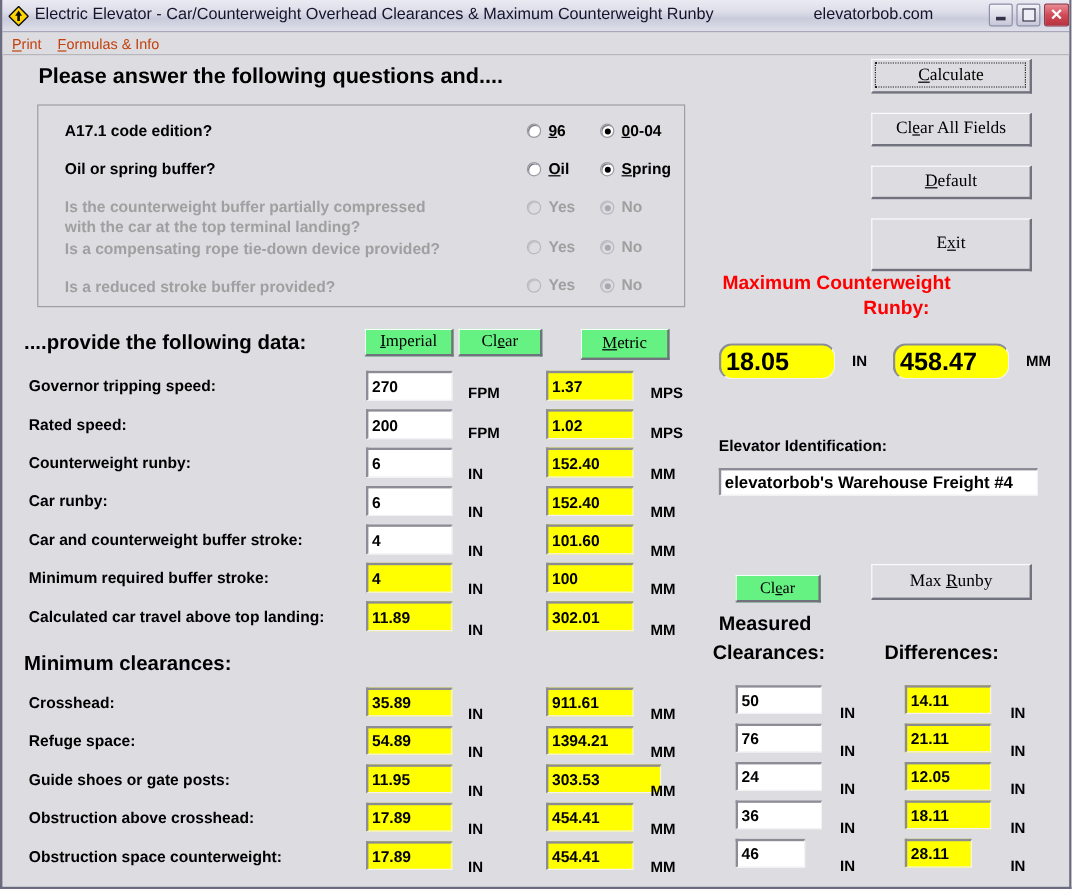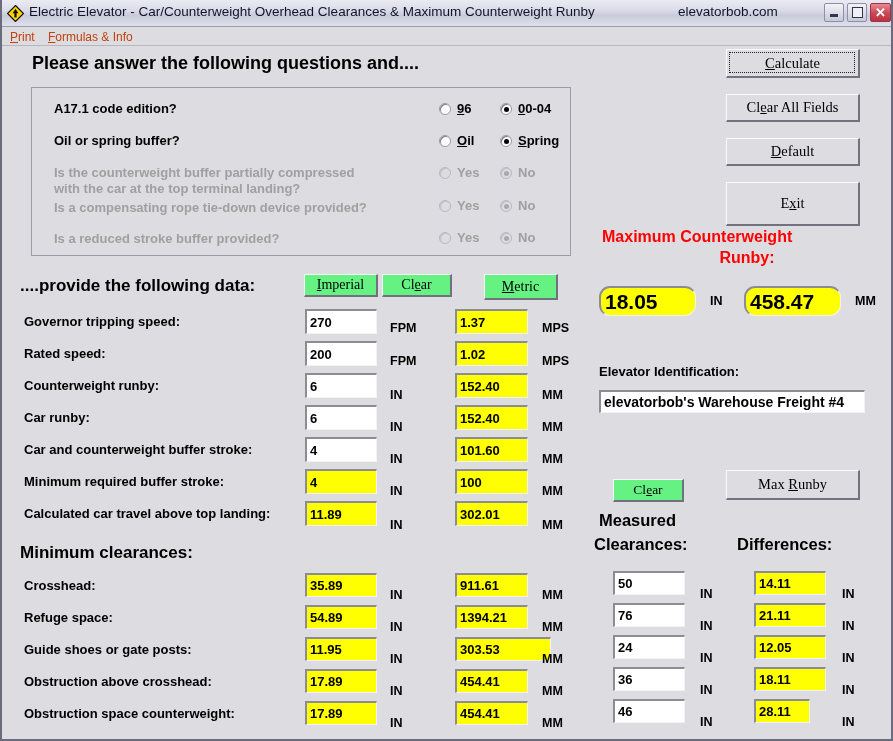--- a/index.html
+++ b/index.html
@@ -396,18 +396,18 @@
   <div class="field" style="left:611px; top:667px; width:72px; height:24px;">36</div>
   <div class="unit" style="left:698px; top:683px;">IN</div>
   <div class="field yellow" style="left:752px; top:667px; width:72px; height:24px;">18.11</div>
   <div class="unit" style="left:840px; top:683px;">IN</div>
 
   <div class="lbl" style="left:22px; top:706px;">Obstruction space counterweight:</div>
   <div class="field yellow" style="left:303px; top:701px; width:72px; height:24px;">17.89</div>
   <div class="unit" style="left:388px; top:716px;">IN</div>
   <div class="field yellow" style="left:453px; top:701px; width:73px; height:24px;">454.41</div>
   <div class="unit" style="left:540px; top:716px;">MM</div>
-  <div class="field" style="left:611px; top:699px; width:72px; height:24px;">46</div>
+  <div class="field" style="left:611px; top:699px; width:58px; height:24px;">46</div>
   <div class="unit" style="left:698px; top:715px;">IN</div>
   <div class="field yellow" style="left:752px; top:699px; width:56px; height:24px;">28.11</div>
   <div class="unit" style="left:840px; top:715px;">IN</div>
 
 </div>
 
 </body></html>

